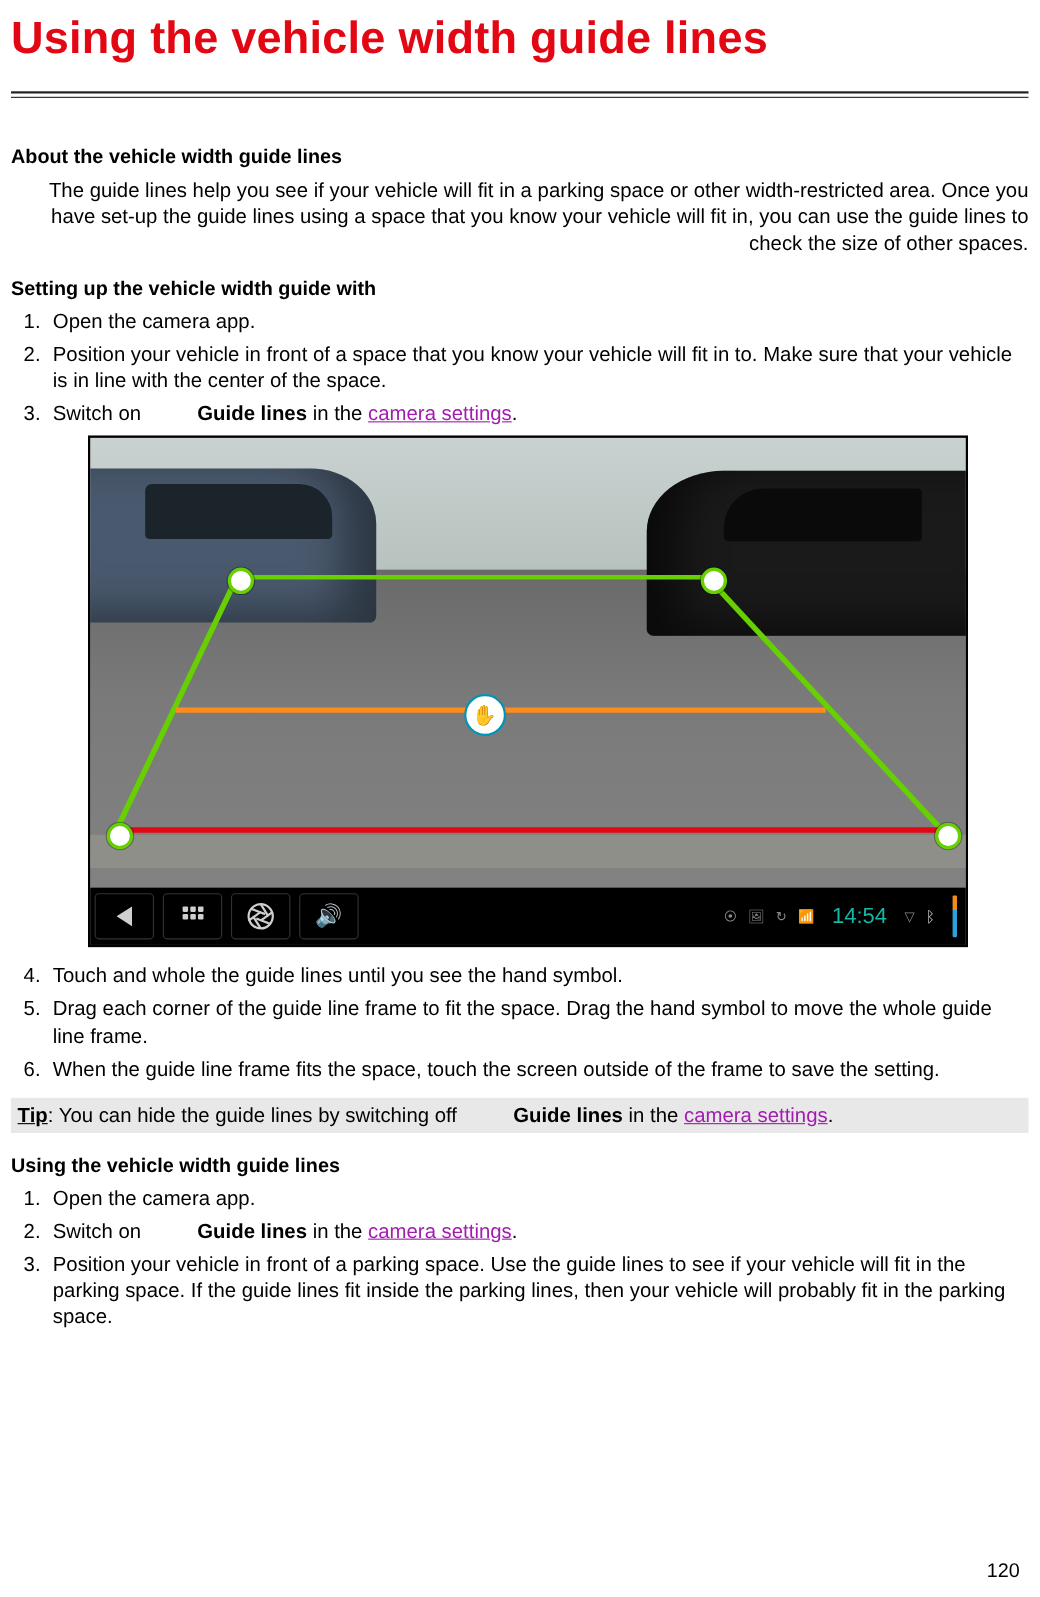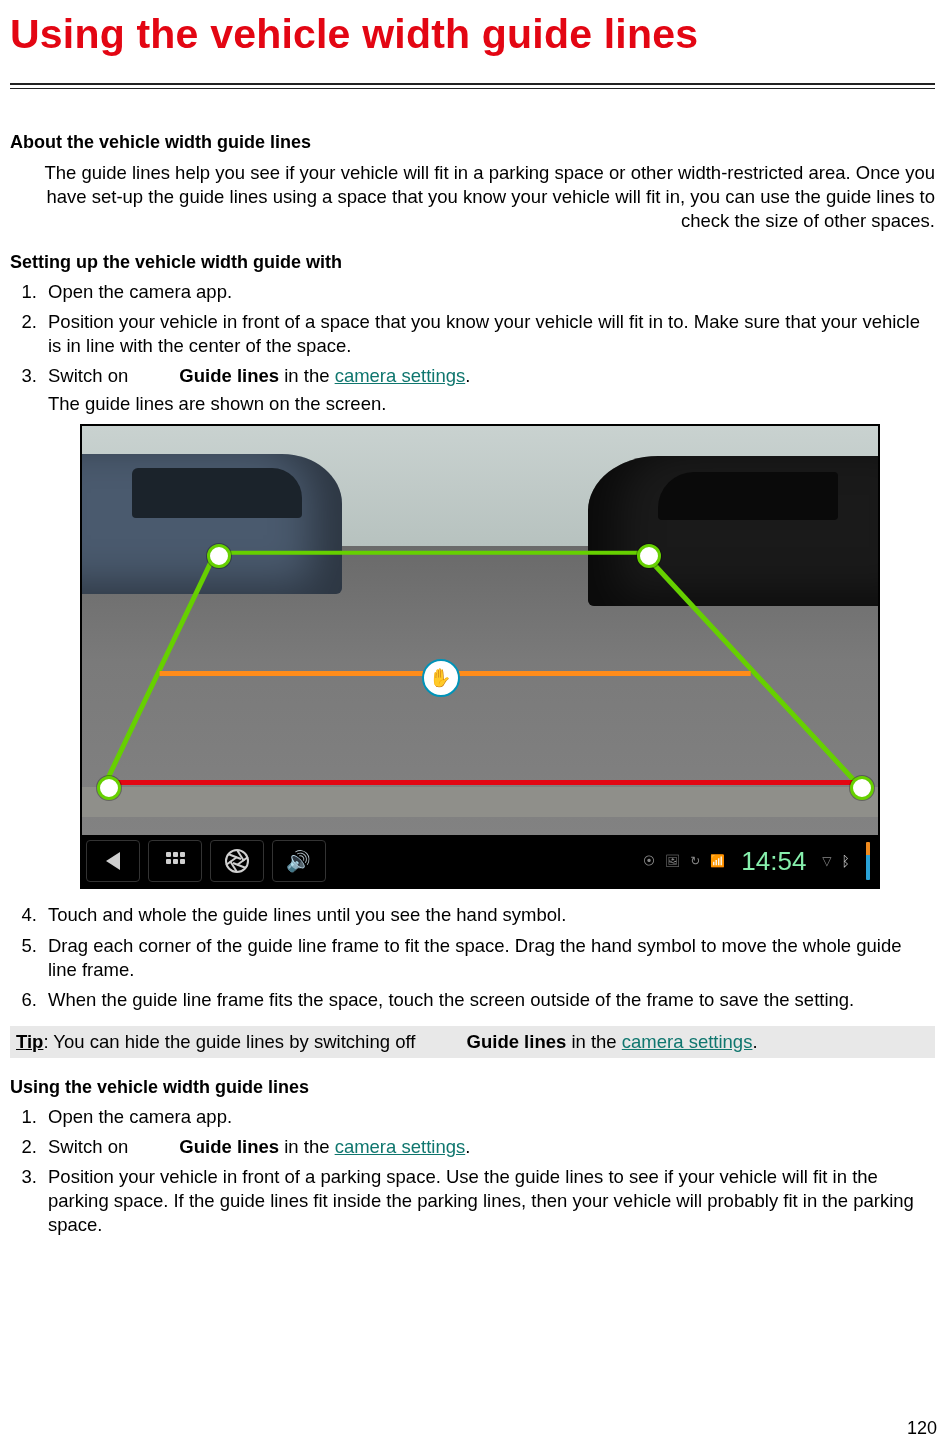--- a/index.html
+++ b/index.html
@@ -30,30 +30,30 @@
     font-family: Verdana, Geneva, sans-serif;
     font-size: 18px;
     font-weight: bold;
     margin: 18px 0 6px 0;
   }
   p { margin: 4px 0 14px 0; text-align: right; }
   ol { margin: 4px 0 14px 0; padding-left: 32px; }
   ol li { padding-left: 6px; margin-bottom: 6px; }
   ol li .sub { margin-top: 4px; }
   .bold { font-weight: bold; margin-left: 46px; }
-  a.link { color: #0f766e; text-decoration: underline; }
+  a.link { color: #a21caf; text-decoration: underline; }
   .tip-box {
     background: #e8e8e8;
     padding: 4px 6px;
     margin: 10px 0 18px 0;
   }
   .tip-label { font-weight: bold; text-decoration: underline; }
   .page-no {
     position: fixed;
-    right: 8px;
+    right: 18px;
     bottom: 12px;
     font-size: 18px;
   }
 
   
   .shot {
     width: 800px;
     height: 465px;
     margin: 8px 0 14px 32px;
     border: 2px solid #000;
@@ -167,21 +167,21 @@
     border: 1px solid #333;
     border-radius: 4px;
     display: flex; align-items: center; justify-content: center;
   }
   .sb-spacer { flex: 1; }
   .sb-icons {
     display: flex; align-items: center; gap: 10px;
     padding-right: 8px;
     font-size: 14px; color: #cfcfcf;
   }
-  .sb-time { font-size: 26px; color: #86efac; margin: 0 6px; }
+  .sb-time { font-size: 20px; color: #14b8a6; margin: 0 6px; }
   .tri-left {
     width: 0; height: 0;
     border-top: 9px solid transparent;
     border-bottom: 9px solid transparent;
     border-right: 14px solid #cfcfcf;
   }
   .grid6 {
     width: 20px; height: 20px; position: relative;
   }
   .grid6 span {
@@ -214,21 +214,20 @@
 
 <h2>About the vehicle width guide lines</h2>
 <p>The guide lines help you see if your vehicle will fit in a parking space or other width-restricted area. Once you have set-up the guide lines using a space that you know your vehicle will fit in, you can use the guide lines to check the size of other spaces.</p>
 
 <h2>Setting up the vehicle width guide with</h2>
 <ol>
   <li>Open the camera app.</li>
   <li>Position your vehicle in front of a space that you know your vehicle will fit in to. Make sure that your vehicle is in line with the center of the space.</li>
   <li>
     <span>Switch on </span><span class="bold">Guide lines</span><span> in the </span><a href="#" class="link">camera settings</a><span>.</span>
-    <div class="sub">The guide lines are shown on the screen.</div>
 
     
     <div class="shot">
       <div class="sky"></div>
       <div class="road"></div>
       <div class="curb"></div>
       <div class="car-left"></div>
       <div class="car-right"></div>
 
       <svg class="overlay-svg" viewBox="0 0 800 413" preserveAspectRatio="none">

